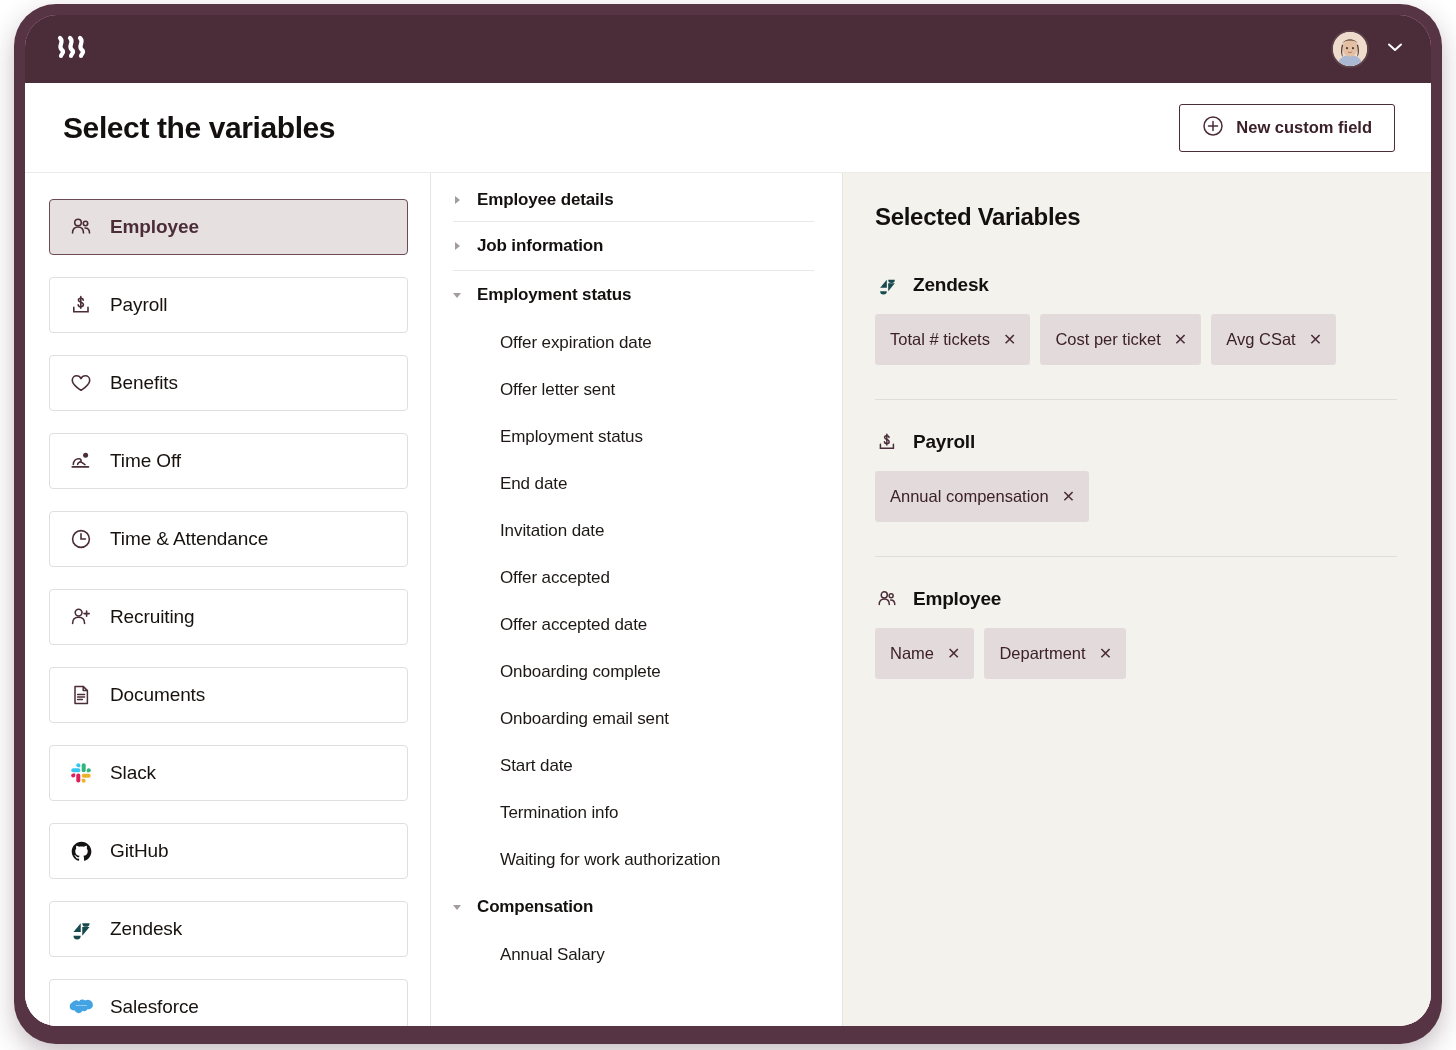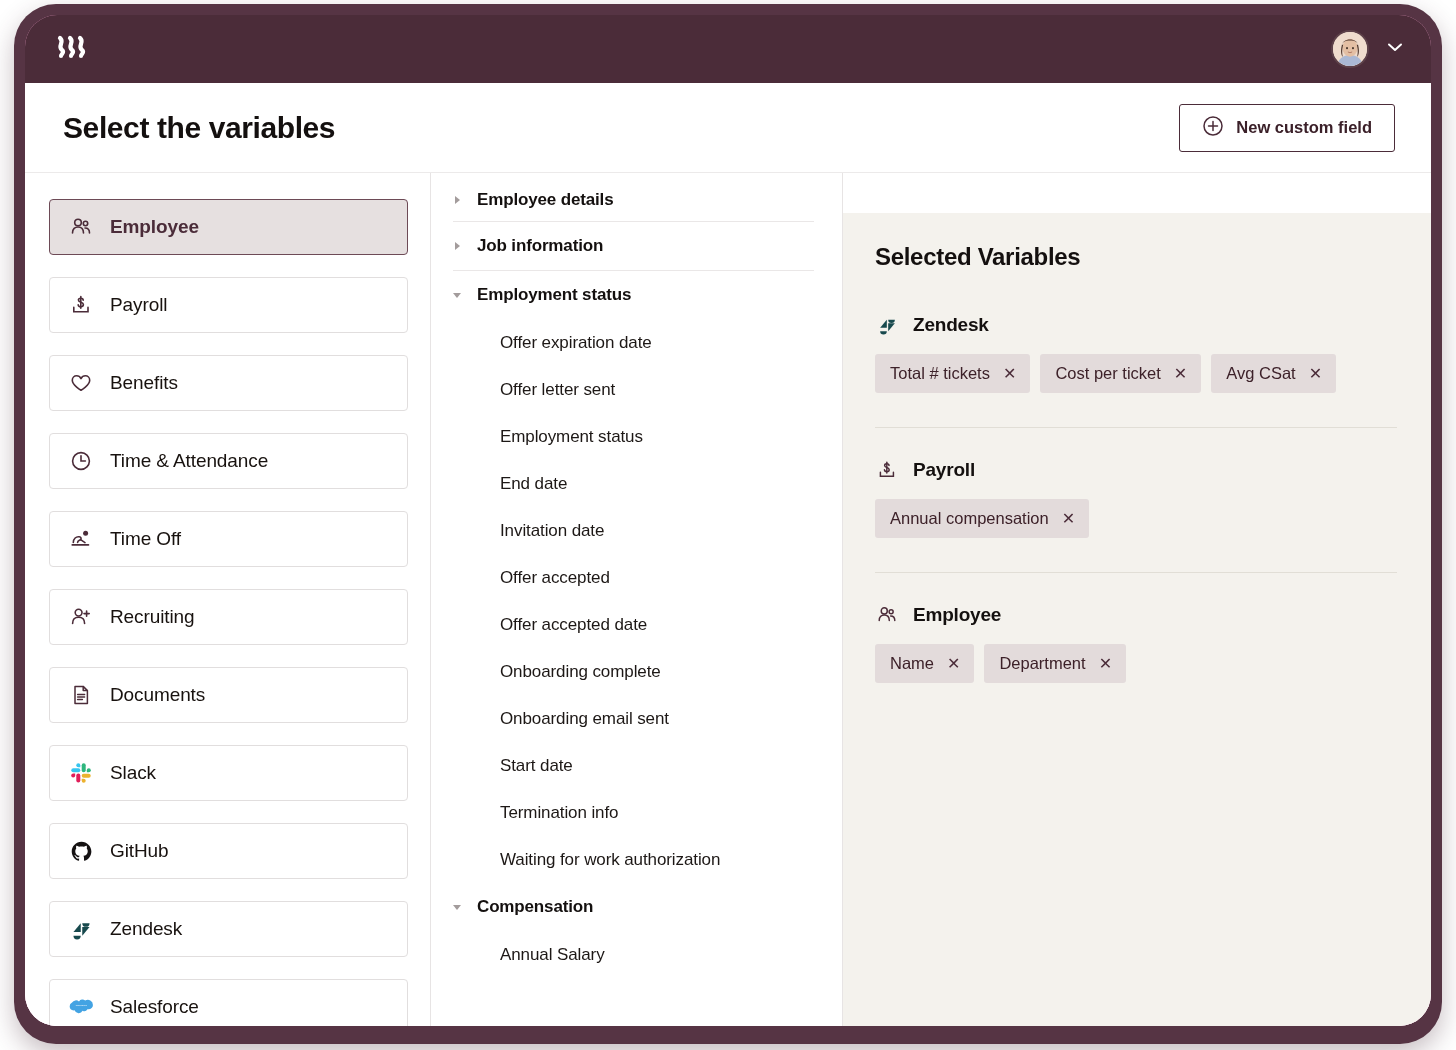--- a/index.html
+++ b/index.html
@@ -178,21 +178,20 @@
     cursor: pointer;
   }
   .grp-pad-top { padding-top: 6px; }
 
   
   #right-col {
     flex: 1;
     background: #f4f2ed;
     padding: 30px 34px 0 32px;
     overflow: hidden;
-    margin-top: 40px;
   }
   #selected-title {
     font-size: 24px;
     font-weight: 700;
     color: #14100f;
     letter-spacing: -0.3px;
     margin-bottom: 42px;
   }
   .sel-group { margin-bottom: 4px; }
   .sel-group-head {
@@ -203,21 +202,21 @@
   }
   .sel-group-head .sg-ico { width: 24px; height: 24px; flex: none; display:flex; align-items:center; justify-content:center;}
   .sel-group-head .sg-label {
     font-size: 19px; font-weight: 700; color: #14100f; letter-spacing: -0.2px;
   }
   .chip-row { display: flex; flex-wrap: wrap; gap: 10px; }
   .chip {
     display: inline-flex;
     align-items: center;
     gap: 13px;
-    height: 39px;
+    height: 51px;
     padding: 0 14px 0 15px;
     background: #e3dbdb;
     border-radius: 3px;
     font-size: 16.5px;
     color: #3d2129;
     cursor: pointer;
     white-space: nowrap;
   }
   .chip .chip-x {
     font-size: 16px;
@@ -316,37 +315,37 @@
             <svg width="24" height="24" viewBox="0 0 24 24" fill="none" stroke="#4b2c39" stroke-width="1.6" stroke-linejoin="round">
               <path d="M12 19.2 C12 19.2 3.3 14.2 3.3 9.2 C3.3 6.6 5.3 4.8 7.6 4.8 C9.5 4.8 11.2 6 12 7.6 C12.8 6 14.5 4.8 16.4 4.8 C18.7 4.8 20.7 6.6 20.7 9.2 C20.7 14.2 12 19.2 12 19.2 Z"></path>
             </svg>
           </span>
           <span class="nav-label">Benefits</span>
         </div>
 
         <div class="nav-item">
           <span class="nav-ico">
             <svg width="24" height="24" viewBox="0 0 24 24" fill="none" stroke="#4b2c39" stroke-width="1.6" stroke-linecap="round">
-              <circle cx="12" cy="12" r="8.4"></circle>
-              <path d="M12 6.8 V12 H16.4"></path>
-            </svg>
-          </span>
-          <span class="nav-label">Time &amp; Attendance</span>
-        </div>
-
-        <div class="nav-item">
-          <span class="nav-ico">
-            <svg width="24" height="24" viewBox="0 0 24 24" fill="none" stroke="#4b2c39" stroke-width="1.6" stroke-linecap="round">
               <circle cx="16.6" cy="6.2" r="2.5" fill="#4b2c39" stroke="none"></circle>
               <path d="M4.3 15.5 C4.3 11.8 7.2 9.2 10.3 9.8 C12 10.1 12.6 11.6 11.6 12.6 C10.6 13.6 8.6 13.4 8.6 15.5"></path>
               <path d="M3.2 17.9 H19.5"></path>
               <path d="M11.6 12.6 L16 15.6"></path>
             </svg>
           </span>
           <span class="nav-label">Time Off</span>
+        </div>
+
+        <div class="nav-item">
+          <span class="nav-ico">
+            <svg width="24" height="24" viewBox="0 0 24 24" fill="none" stroke="#4b2c39" stroke-width="1.6" stroke-linecap="round">
+              <circle cx="12" cy="12" r="8.4"></circle>
+              <path d="M12 6.8 V12 H16.4"></path>
+            </svg>
+          </span>
+          <span class="nav-label">Time &amp; Attendance</span>
         </div>
 
         <div class="nav-item">
           <span class="nav-ico">
             <svg width="24" height="24" viewBox="0 0 24 24" fill="none" stroke="#4b2c39" stroke-width="1.6" stroke-linecap="round">
               <circle cx="9.6" cy="7.6" r="3.4"></circle>
               <path d="M3.6 18.4 C3.6 14 6.3 12.2 9.6 12.2 C12.9 12.2 15.6 14 15.6 18.4"></path>
               <path d="M17.6 6 V11.2 M15 8.6 H20.2"></path>
             </svg>
           </span>

